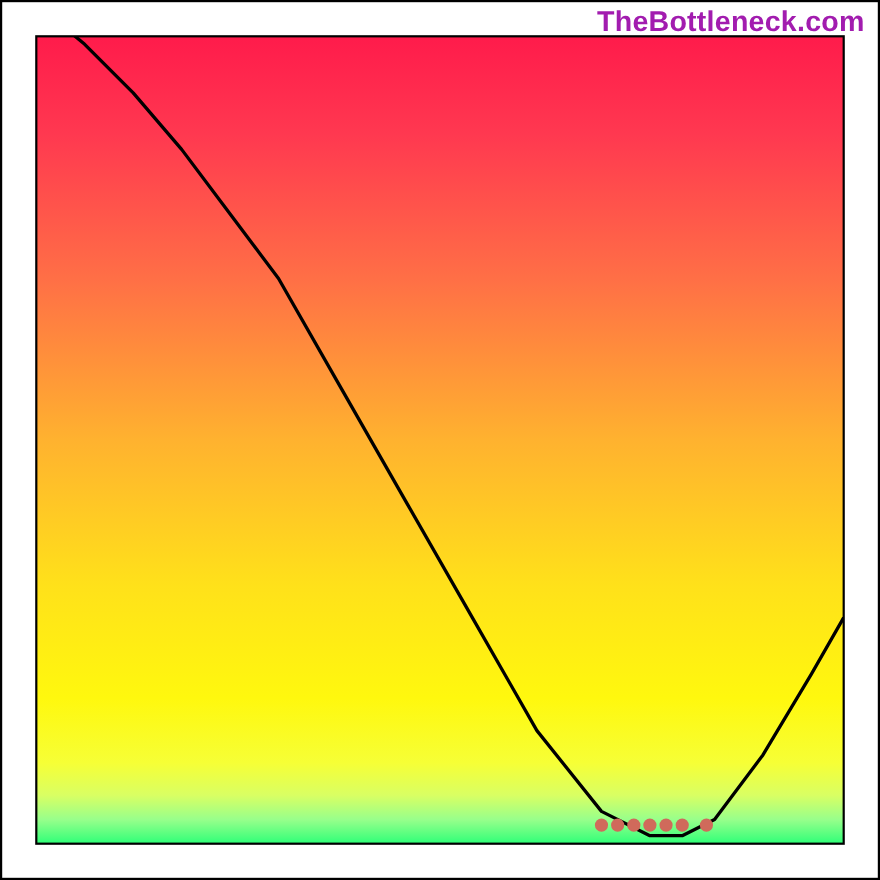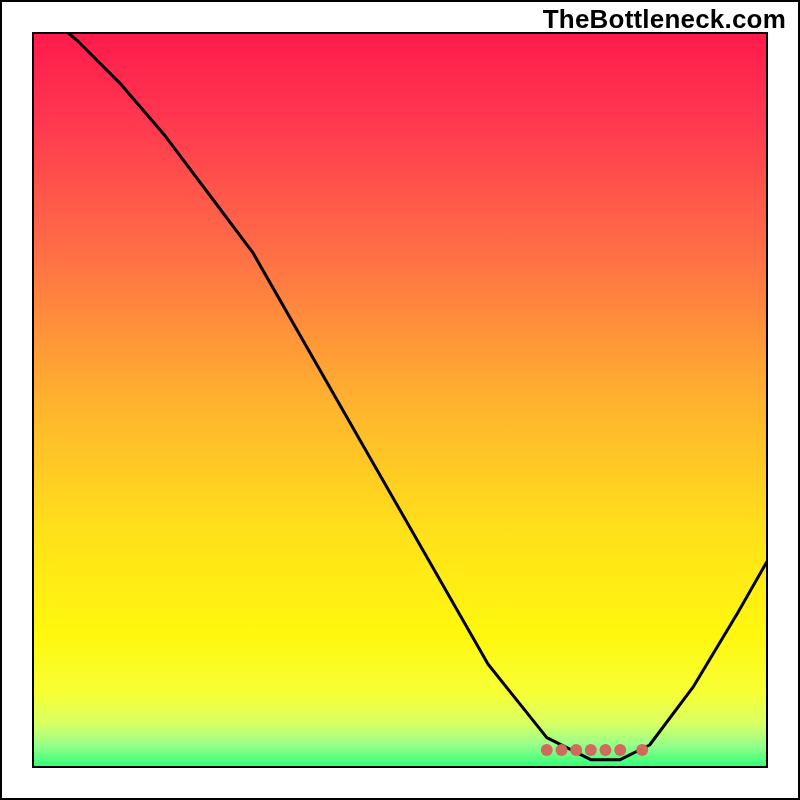--- a/index.html
+++ b/index.html
@@ -15,21 +15,21 @@
     position: relative;
     width: 800px;
     height: 800px;
   }
   .watermark {
     position: absolute;
     top: 4px;
     right: 14px;
     font-size: 26px;
     font-weight: 600;
-    color: #000000;
+    color: #a21caf;
     letter-spacing: 0.2px;
     z-index: 10;
   }
   svg.chart {
     position: absolute;
     top: 0;
     left: 0;
     width: 800px;
     height: 800px;
   }

